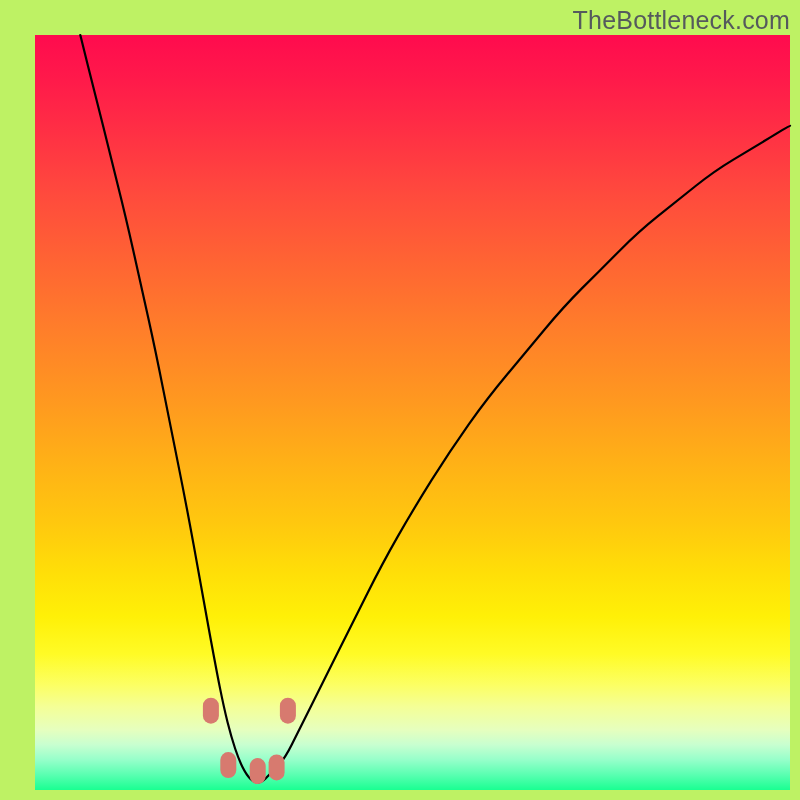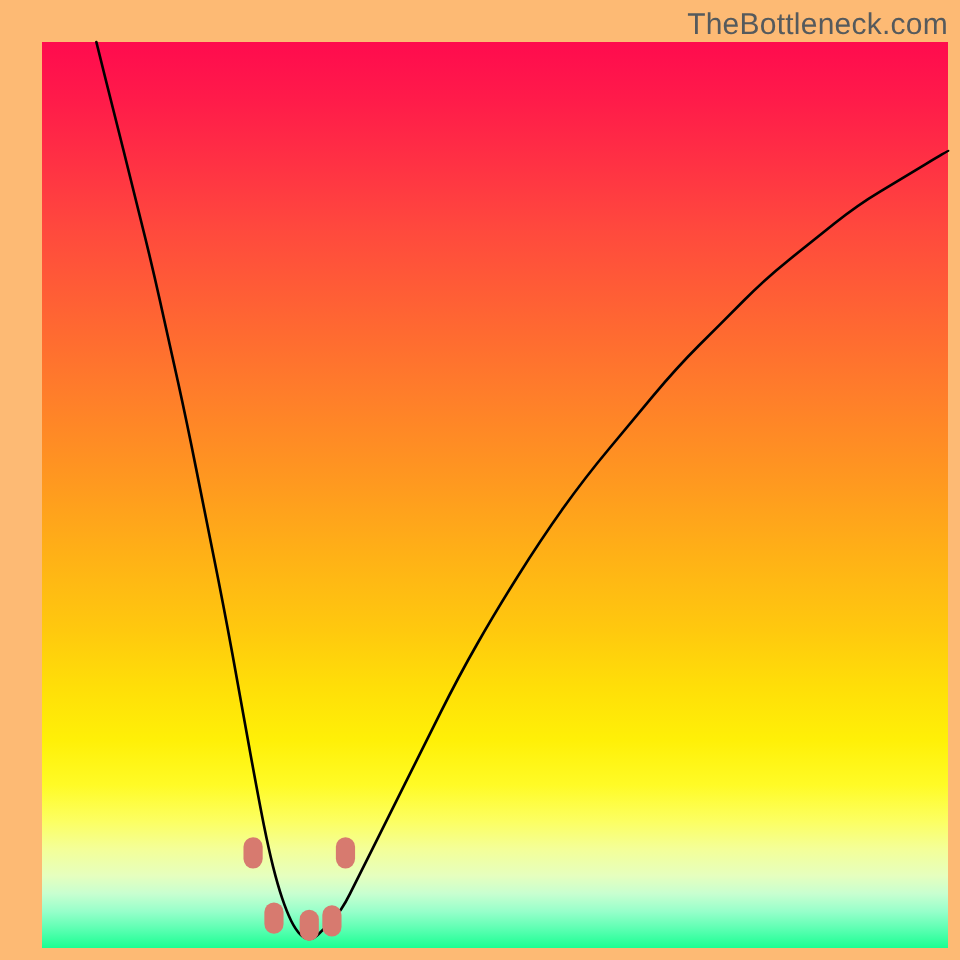--- a/index.html
+++ b/index.html
@@ -10,21 +10,21 @@
     overflow: hidden;
     background: #000;
     font-family: Arial, Helvetica, sans-serif;
   }
   .frame {
     position: absolute;
     left: 0;
     top: 0;
     width: 800px;
     height: 800px;
-    background: #fdba74;
+    background: #bef264;
   }
   .plot-area {
     position: absolute;
     left: 35px;
     top: 35px;
     width: 755px;
     height: 755px;
     
     background: linear-gradient(to bottom,
       #ff0b4e 0%,

